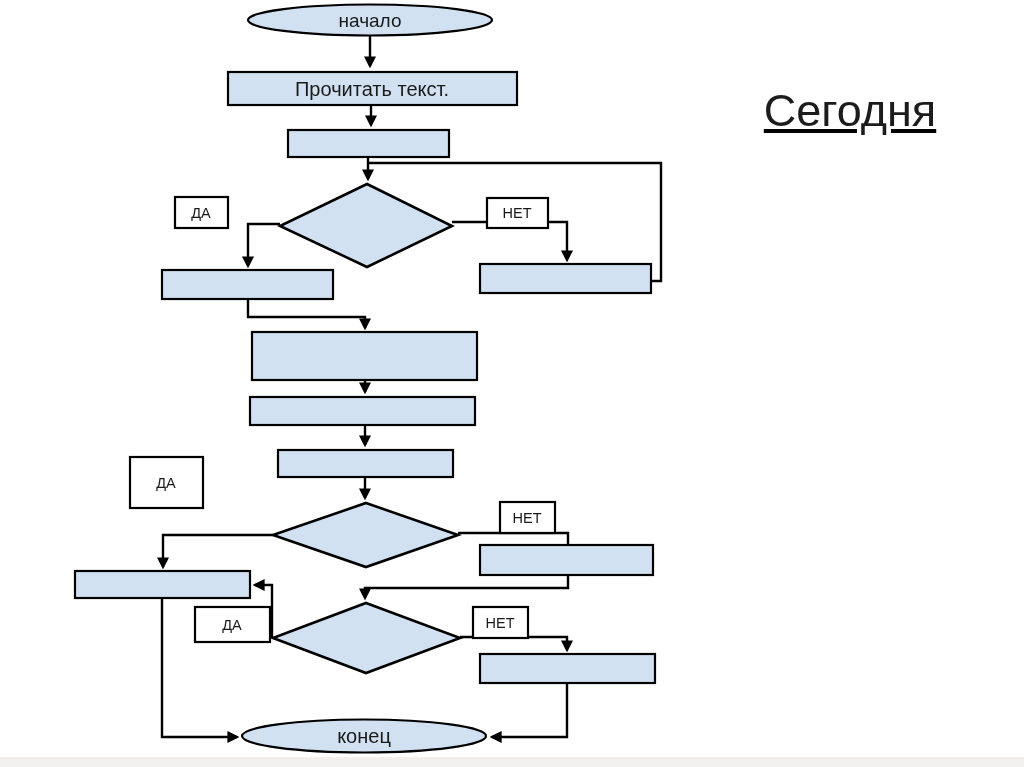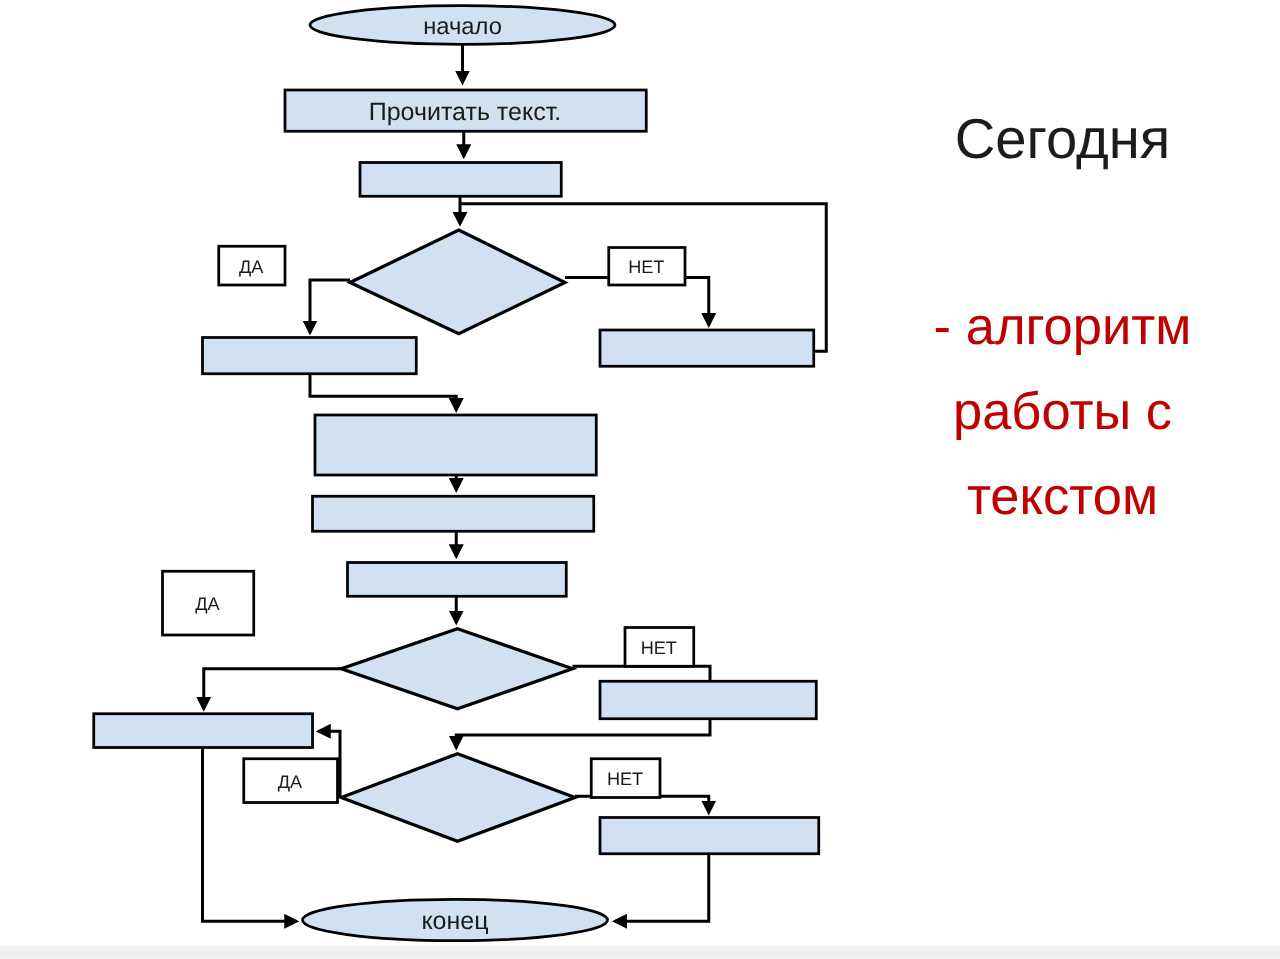--- a/index.html
+++ b/index.html
@@ -31,20 +31,21 @@
   }
   .t19 { font-size: 19px; }
   .t20 { font-size: 20px; }
   .t14 { font-size: 14.5px; }
   .title-block {
     position: absolute;
     left: 700px;
     top: 85px;
     width: 300px;
     text-align: center;
+    text-decoration: underline;
   }
   .page-title {
     font-size: 45px;
     line-height: 52px;
     color: var(--title-color);
   }
   .subtitle-block {
     position: absolute;
     left: 700px;
     top: 227px;
@@ -123,20 +124,15 @@
     <text class="node-text t14" x="166" y="488">ДА</text>
     <text class="node-text t14" x="527" y="523">НЕТ</text>
     <text class="node-text t14" x="232" y="630">ДА</text>
     <text class="node-text t14" x="500" y="628">НЕТ</text>
   </svg>
 
   <div class="title-block">
     <div class="page-title">Сегодня</div>
   </div>
 
-  <div class="subtitle-block">
-    <div class="subtitle-line">- алгоритм</div>
-    <div class="subtitle-line">работы с</div>
-    <div class="subtitle-line">текстом</div>
-  </div>
 
   <div class="bottom-bar"></div>
 </div>
 
 </body></html>

